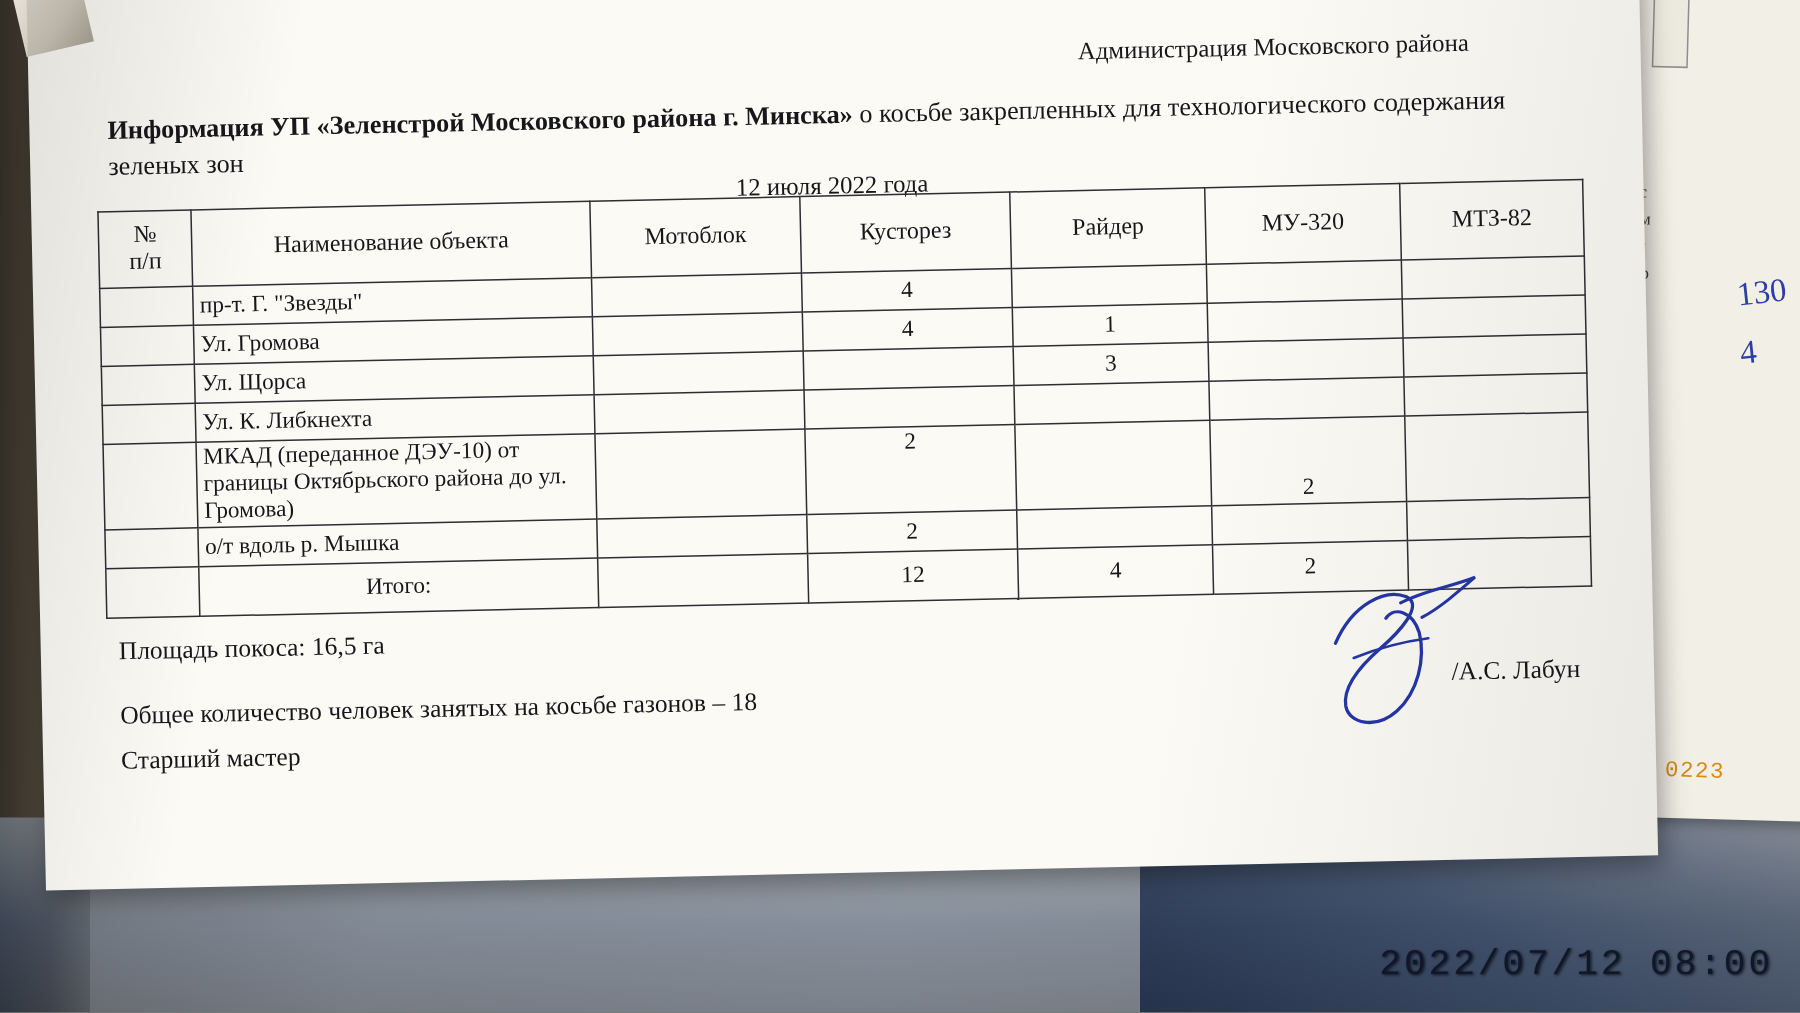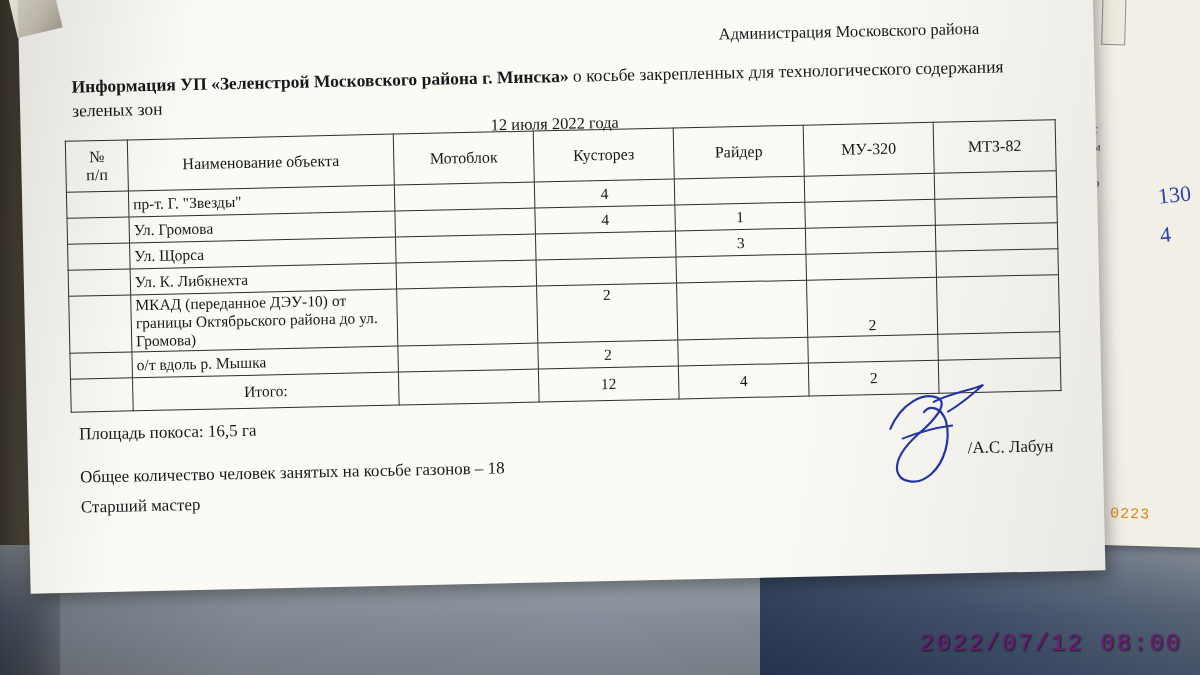--- a/index.html
+++ b/index.html
@@ -188,21 +188,21 @@
   .signature {
     position: absolute;
     left: 845px; top: 408px;
     width: 130px; height: 120px;
     pointer-events: none;
   }
 
   .timestamp {
     position: absolute;
     right: 18px; bottom: 18px;
-    color: #701a75;
+    color: #0f172a;
     font-family: "Liberation Mono", monospace;
     font-size: 24px;
     letter-spacing: 2px;
     text-shadow: 1px 1px 2px rgba(0,0,0,.7);
   }
 </style>
 </head>
 <body>
 
 <div id="screen">

